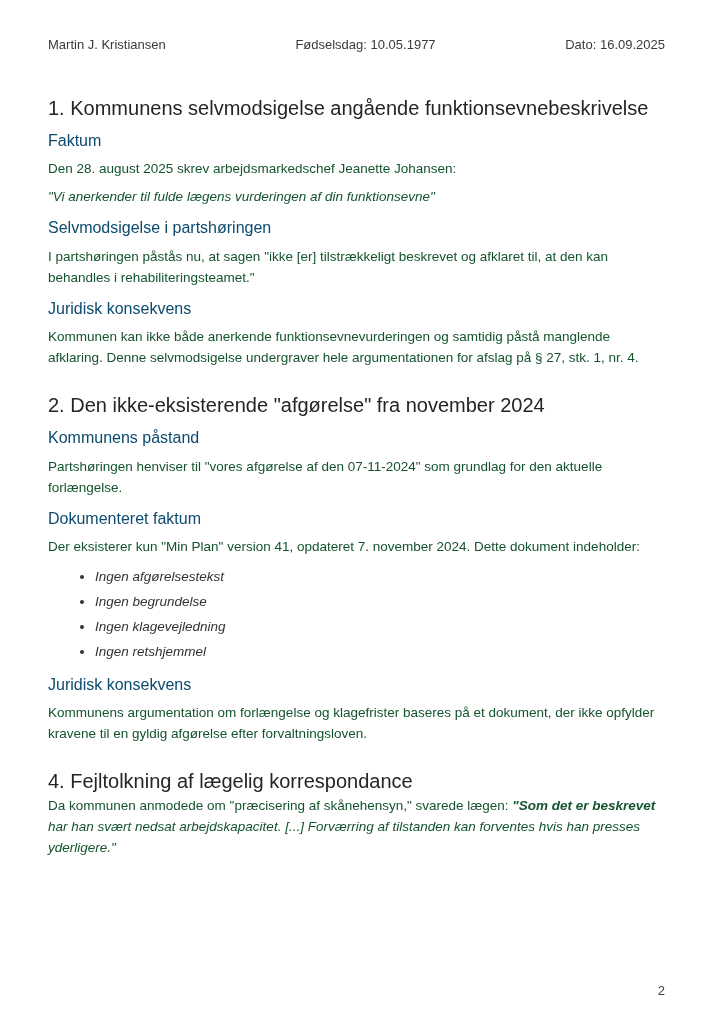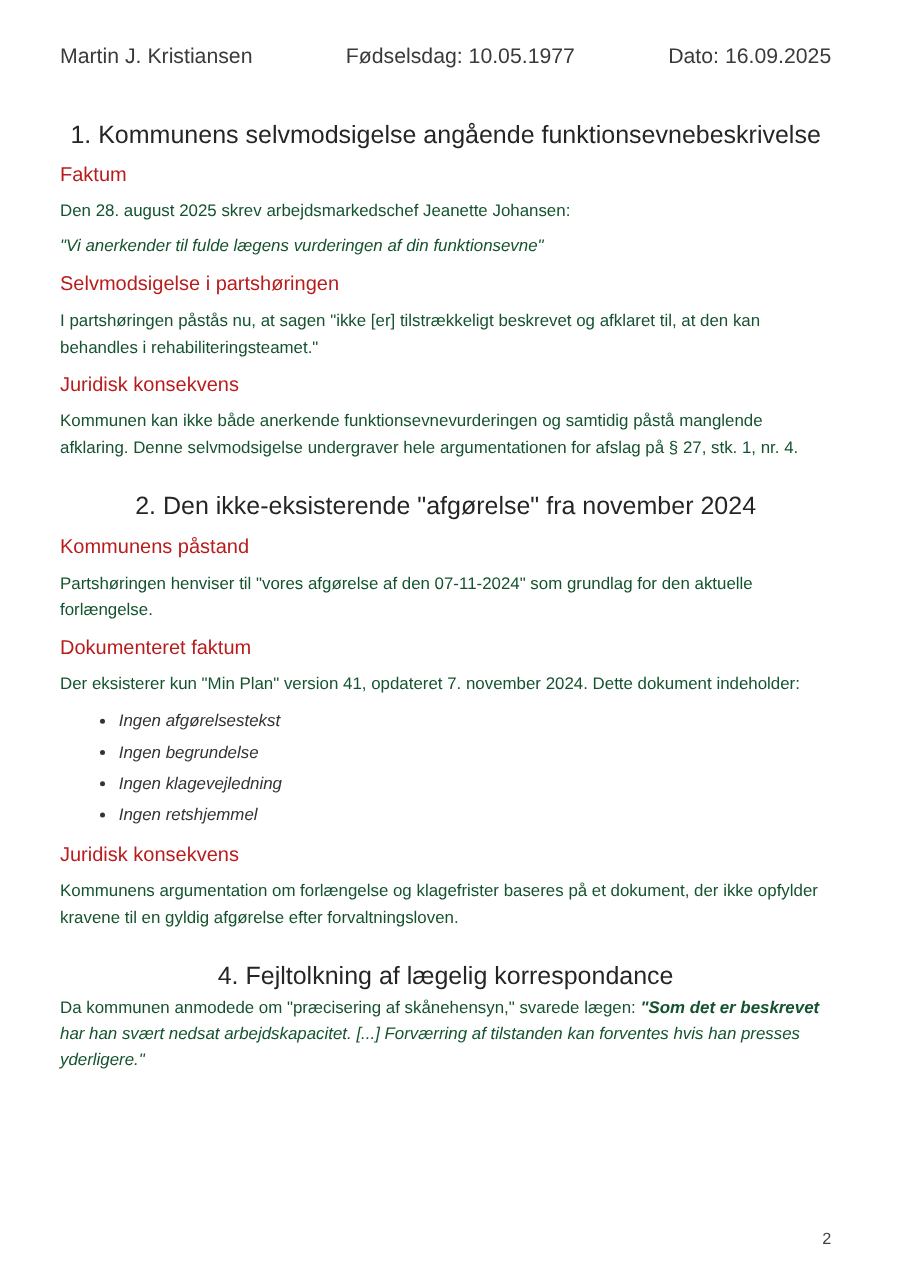--- a/index.html
+++ b/index.html
@@ -18,39 +18,38 @@
   .page {
     position: absolute;
     inset: 0;
     box-sizing: border-box;
     padding: 36px 55px 0 48px;
   }
   .doc-header {
     display: flex;
     justify-content: space-between;
     align-items: baseline;
-    font-size: 17px;
+    font-size: 13px;
     line-height: 17px;
     color: #3a3a3a;
   }
   .doc-header .hdr-center { text-align: right; }
   .doc-header .hdr-right  { text-align: center; }
   h2 {
     font-size: 20px;
     font-weight: 400;
     color: #252525;
     margin: 26px 0 2px 0;
     line-height: 1.15;
-    text-align: center;
   }
   h2.first { margin-top: 44px; }
   h3 {
     font-size: 16px;
     font-weight: 400;
-    color: #b91c1c;
+    color: #0c4a6e;
     margin: 12px 0 8px 0;
     line-height: 1.15;
   }
   p {
     font-size: 13.5px;
     line-height: 21px;
     margin: 0 0 7px 0;
     color: #14532d;
   }
   p.quote-italic { font-style: italic; }

